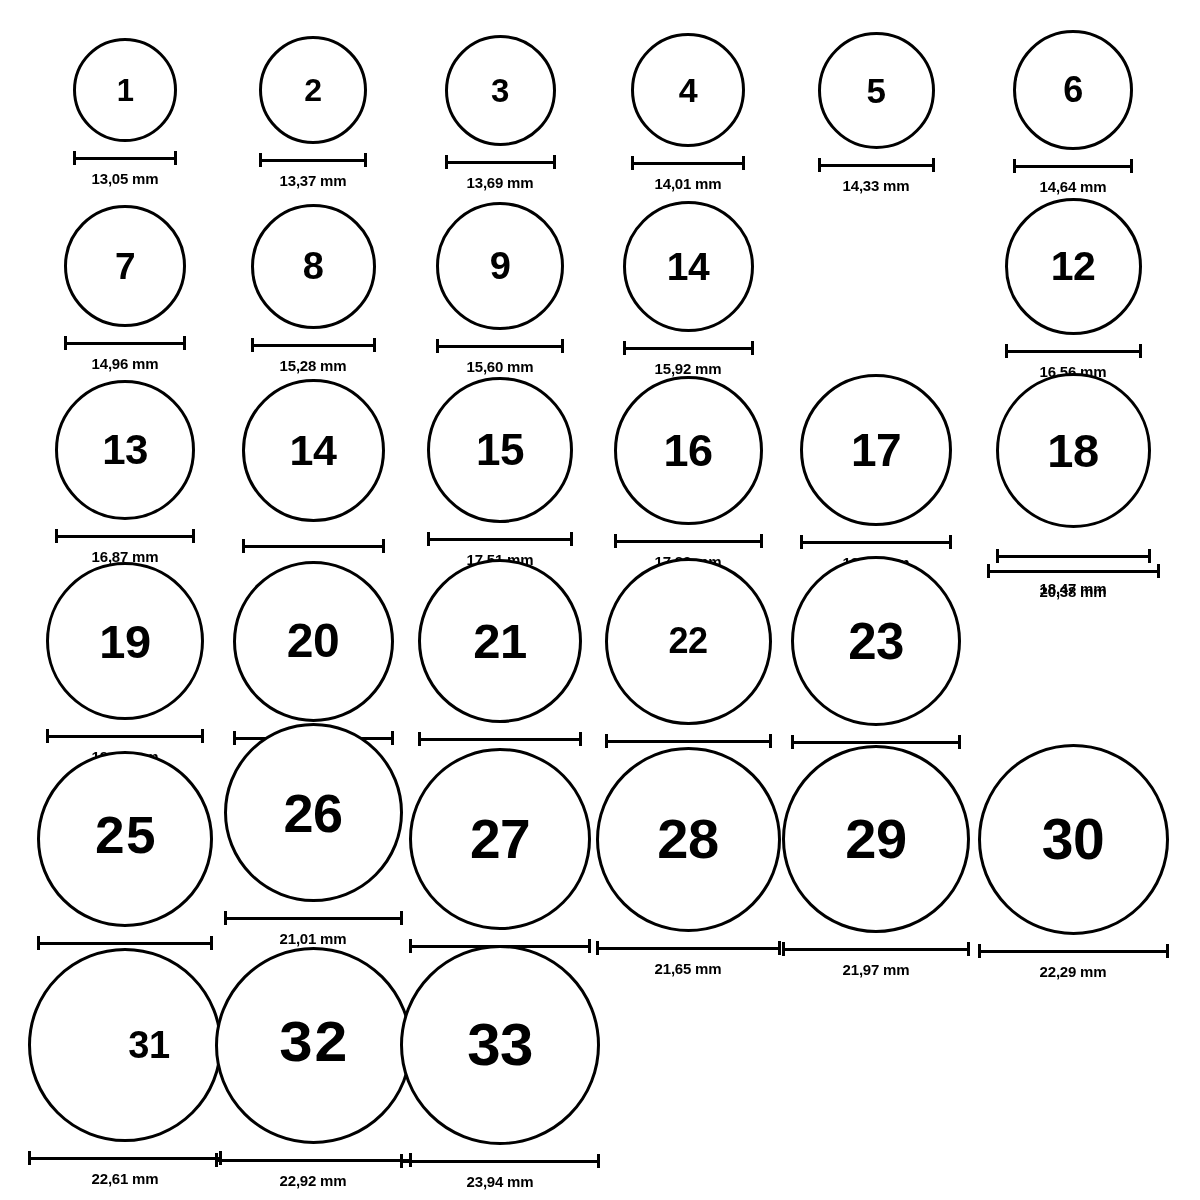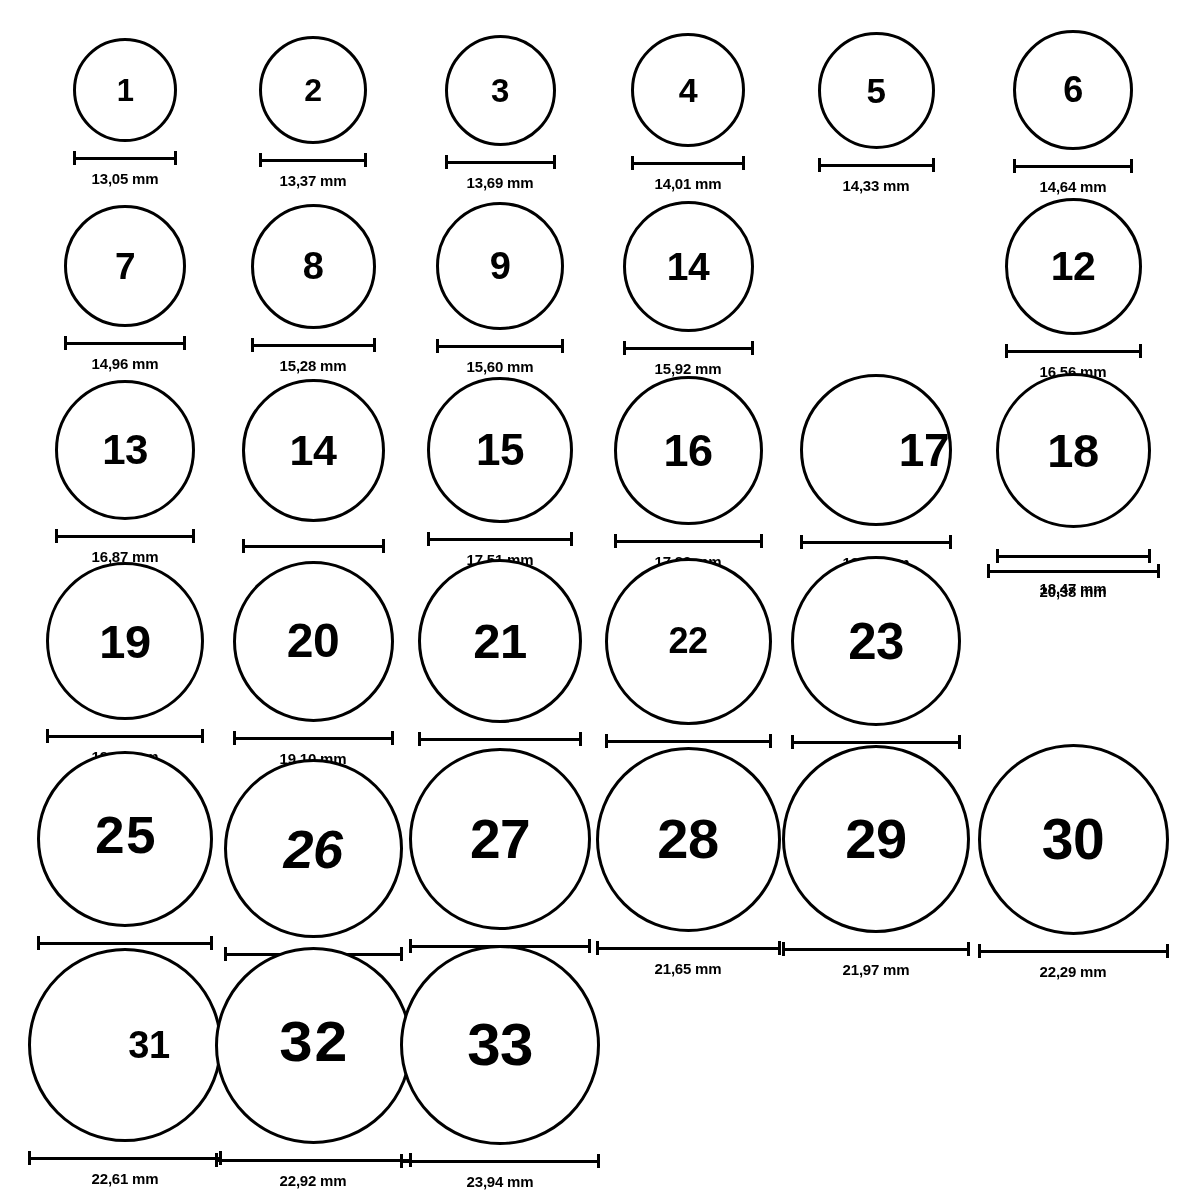--- a/index.html
+++ b/index.html
@@ -234,21 +234,21 @@
         <span class="ring-number" style="font-size: 45px;">16</span>
       </div>
       <div class="measure-bar" style="width: 149px;">
         <div class="bar-line"></div>
         <div class="cap left"></div>
         <div class="cap right"></div>
       </div>
       <div class="measure-label">17,83 mm</div>
     </div>
     <div class="ring-cell" style="left: 800px; top: 374px; width: 152px;">
-      <div class="ring-circle" style="width: 152px; height: 152px; justify-content: flex-end;">
+      <div class="ring-circle" style="width: 152px; height: 152px;">
         <span class="ring-number" style="font-size: 46px;">17</span>
       </div>
       <div class="measure-bar" style="width: 152px;">
         <div class="bar-line"></div>
         <div class="cap left"></div>
         <div class="cap right"></div>
       </div>
       <div class="measure-label">18,15 mm</div>
     </div>
     <div class="ring-cell" style="left: 995.5px; top: 372.5px; width: 155px; gap: 12px;">
@@ -329,21 +329,21 @@
       <div class="ring-circle" style="width: 176px; height: 176px;">
         <span class="ring-number" style="font-size: 53px;">25</span>
       </div>
       <div class="measure-bar" style="width: 176px;">
         <div class="bar-line"></div>
         <div class="cap left"></div>
         <div class="cap right"></div>
       </div>
       <div class="measure-label">20,70 mm</div>
     </div>
-    <div class="ring-cell" style="left: 223.5px; top: 759px; width: 179px; font-style: italic;">
+    <div class="ring-cell" style="left: 223.5px; top: 723px; width: 179px;">
       <div class="ring-circle" style="width: 179px; height: 179px;">
         <span class="ring-number" style="font-size: 54px;">26</span>
       </div>
       <div class="measure-bar" style="width: 179px;">
         <div class="bar-line"></div>
         <div class="cap left"></div>
         <div class="cap right"></div>
       </div>
       <div class="measure-label">21,01 mm</div>
     </div>

